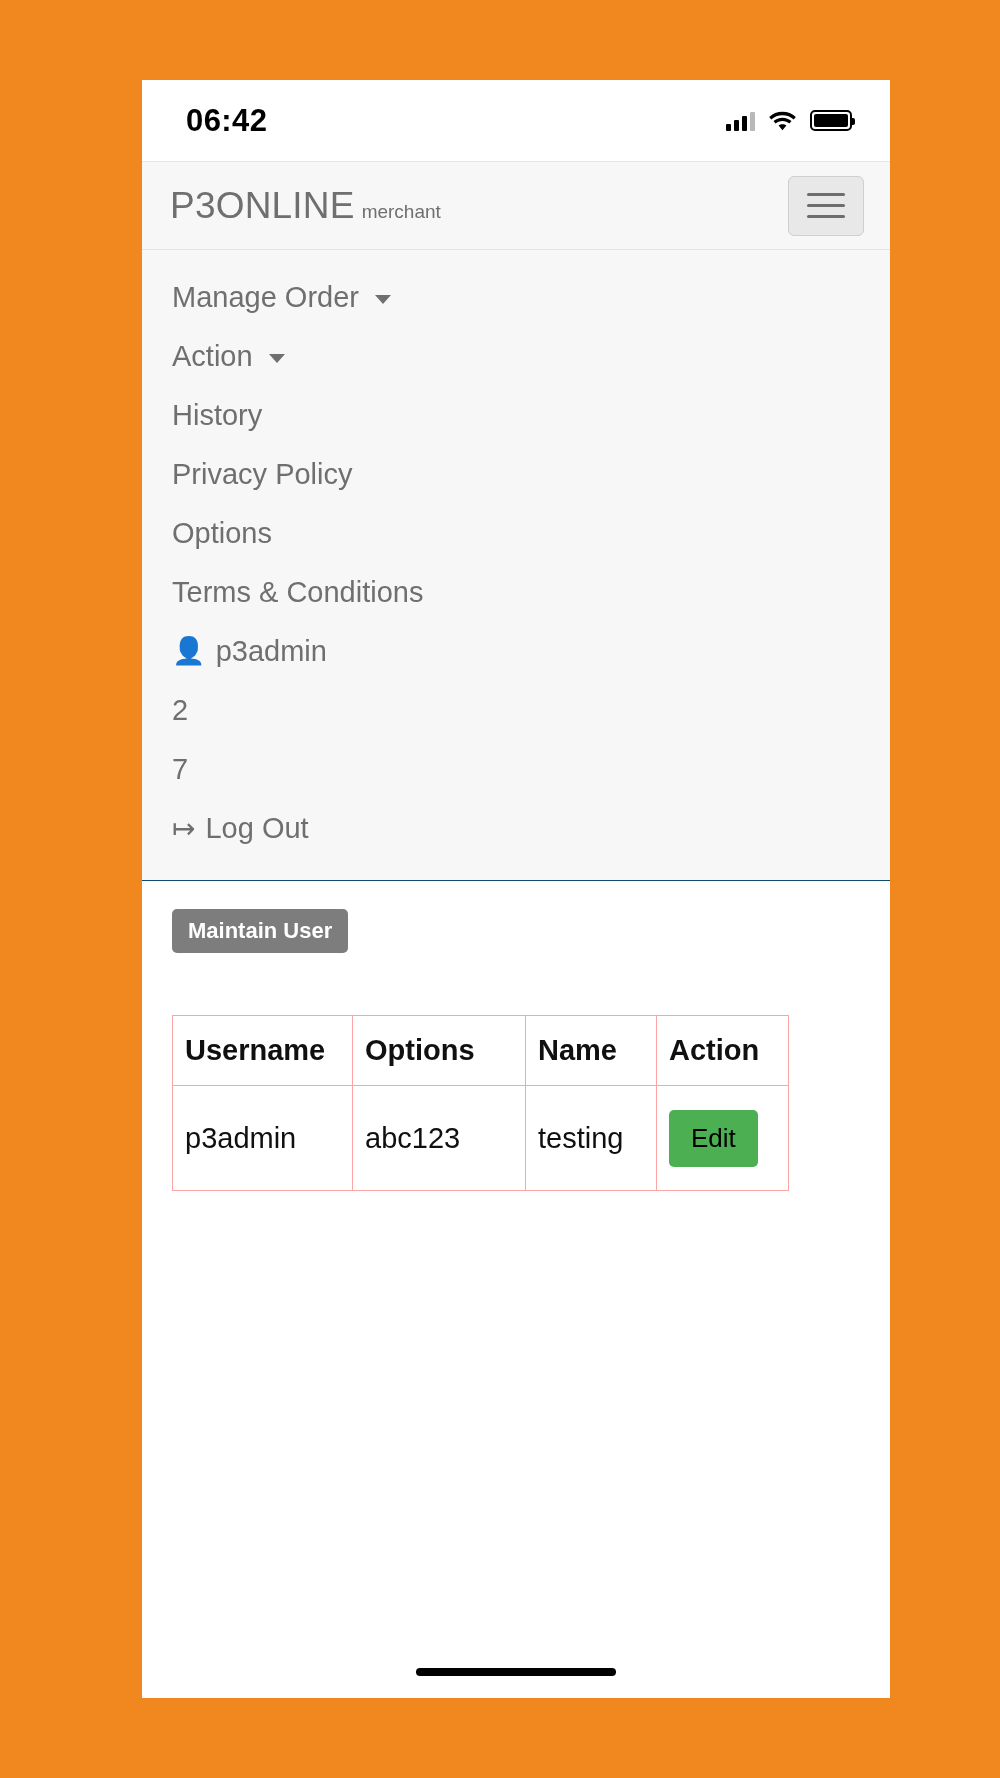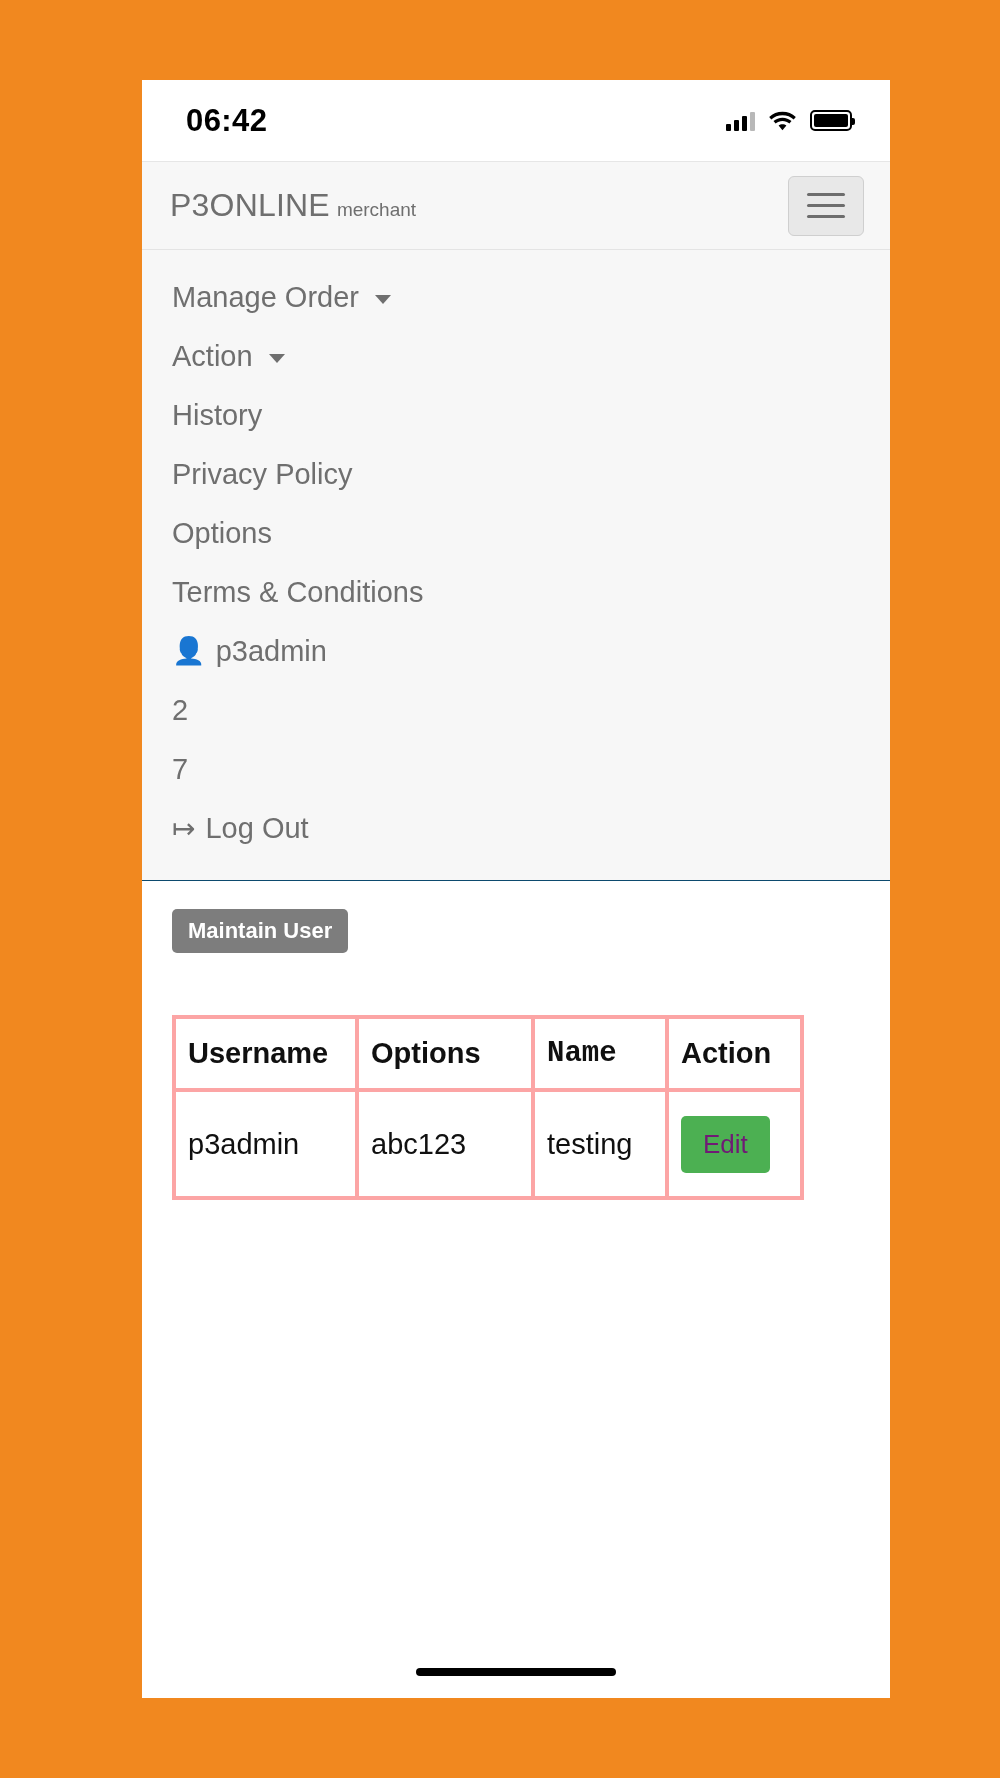--- a/index.html
+++ b/index.html
@@ -101,21 +101,21 @@
     justify-content: space-between;
     padding: 0 26px 0 28px;
     box-sizing: border-box;
   }
   .brand {
     display: flex;
     align-items: baseline;
     gap: 7px;
   }
   .brand-main {
-    font-size: 32px;
+    font-size: 37px;
     color: #6f6f6f;
     letter-spacing: 0.2px;
   }
   .brand-sub {
     font-size: 19px;
     color: #6f6f6f;
   }
   .hamburger {
     width: 74px;
     height: 58px;
@@ -191,45 +191,45 @@
   .table-wrap {
     margin-top: 62px;
   }
   table.user-table {
     border-collapse: collapse;
     width: 516px;
     table-layout: fixed;
   }
   table.user-table th,
   table.user-table td {
-    border: 4px solid #fca5a5;
+    border: 1px solid #fca5a5;
     text-align: left;
     vertical-align: middle;
   }
   table.user-table th {
     font-size: 29px;
     font-weight: bold;
     color: #101010;
     padding: 18px 12px;
   }
   table.user-table td {
     font-size: 29px;
     color: #101010;
     padding: 18px 12px;
     height: 68px;
   }
   .col-username { width: 155px; }
   .col-password { width: 148px; }
-  .col-name { width: 106px; font-family: Liberation Mono, monospace; }
+  .col-name { width: 106px; }
   .col-action { width: 107px; }
 
   .edit-btn {
     display: inline-block;
     background: #4cb052;
-    color: #701a75;
+    color: #000000;
     font-size: 26px;
     padding: 13px 22px;
     border-radius: 5px;
     border: none;
     cursor: pointer;
   }
 
   
   .home-indicator {
     position: absolute;

